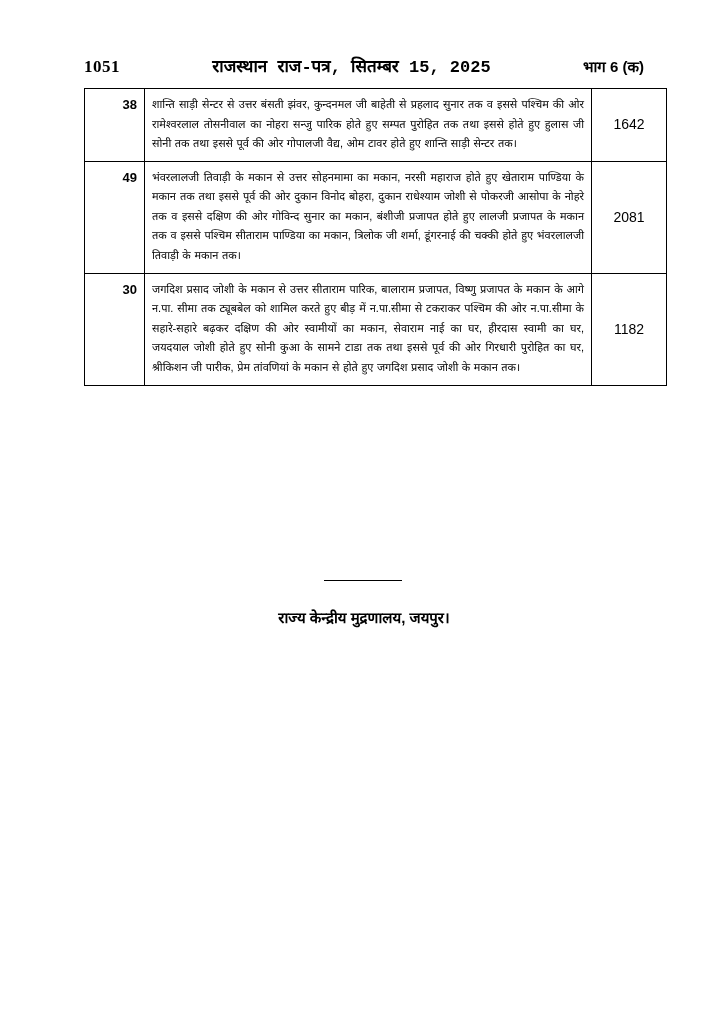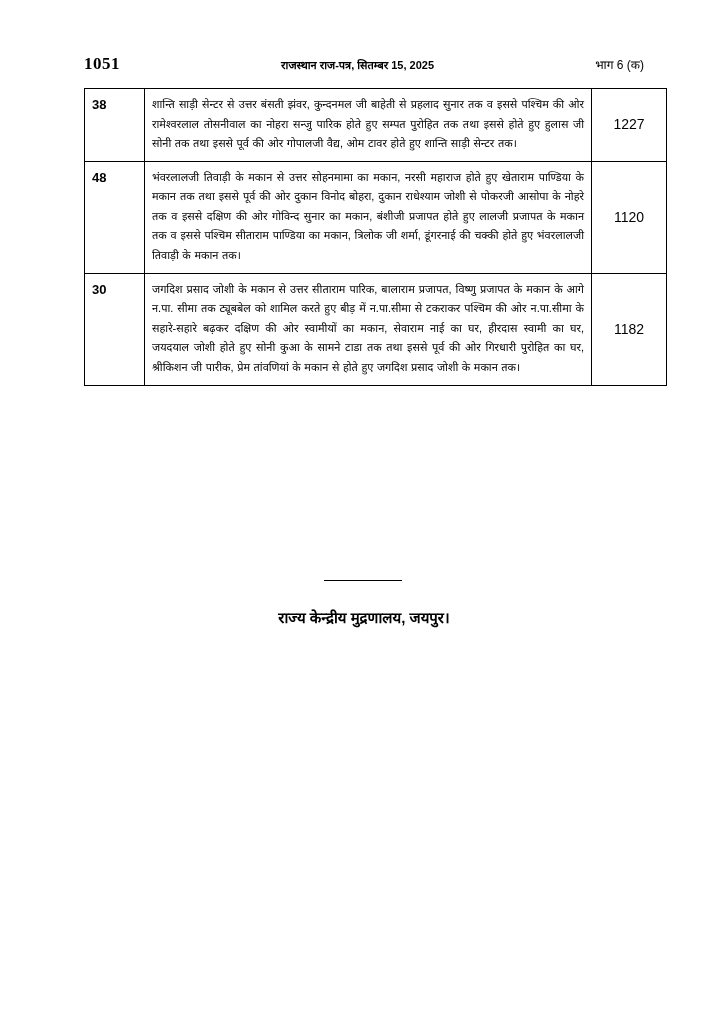--- a/index.html
+++ b/index.html
@@ -30,49 +30,49 @@
     align-items: baseline;
     justify-content: space-between;
   }
   .header-left {
     font-family: "Liberation Serif", serif;
     font-size: 17px;
     font-weight: bold;
     letter-spacing: 0.5px;
   }
   .header-center {
-    font-family: Liberation Sans, sans-serif;
-    font-size: 11px;
+    font-family: Liberation Mono, monospace;
+    font-size: 17px;
     font-weight: bold;
     text-align: center;
     flex: 1;
   }
   .header-right {
     font-family: "Liberation Sans", sans-serif;
-    font-size: 12px;
-    font-weight: normal;
+    font-size: 15px;
+    font-weight: bold;
     white-space: nowrap;
   }
 
   .tbl {
     position: absolute;
     top: 88px;
     left: 84px;
     width: 557px;
     border-collapse: collapse;
     table-layout: fixed;
   }
   .tbl td {
     border: 1px solid #000000;
     vertical-align: top;
     padding: 6px 7px 7px 7px;
   }
   .col-no {
     width: 45px;
-    text-align: left;
+    text-align: right;
     font-family: "Liberation Sans", sans-serif;
     font-size: 13px;
     font-weight: bold;
     vertical-align: top !important;
     padding-top: 8px !important;
   }
   .col-body {
     width: 432px;
     font-family: "Liberation Sans", sans-serif;
     font-size: 11px;
@@ -122,26 +122,26 @@
     <div class="header-left">1051</div>
     <div class="header-center">राजस्थान राज-पत्र, सितम्बर 15, 2025</div>
     <div class="header-right">भाग 6 (क)</div>
   </div>
 
   <table class="tbl">
     <tbody>
       <tr>
         <td class="col-no">38</td>
         <td class="col-body">शान्ति साड़ी सेन्टर से उत्तर बंसती झंवर, कुन्दनमल जी बाहेती से प्रहलाद सुनार तक व इससे पश्चिम की ओर रामेश्वरलाल तोसनीवाल का नोहरा सन्जु पारिक होते हुए सम्पत पुरोहित तक तथा इससे होते हुए हुलास जी सोनी तक तथा इससे पूर्व की ओर गोपालजी वैद्य, ओम टावर होते हुए शान्ति साड़ी सेन्टर तक।</td>
-        <td class="col-amt">1227</td>
+        <td class="col-amt">1642</td>
       </tr>
       <tr>
-        <td class="col-no">48</td>
+        <td class="col-no">49</td>
         <td class="col-body">भंवरलालजी तिवाड़ी के मकान से उत्तर सोहनमामा का मकान, नरसी महाराज होते हुए खेताराम पाण्डिया के मकान तक तथा इससे पूर्व की ओर दुकान विनोद बोहरा, दुकान राधेश्याम जोशी से पोकरजी आसोपा के नोहरे तक व इससे दक्षिण की ओर गोविन्द सुनार का मकान, बंशीजी प्रजापत होते हुए लालजी प्रजापत के मकान तक व इससे पश्चिम सीताराम पाण्डिया का मकान, त्रिलोक जी शर्मा, डूंगरनाई की चक्की होते हुए भंवरलालजी तिवाड़ी के मकान तक।</td>
-        <td class="col-amt">1120</td>
+        <td class="col-amt">2081</td>
       </tr>
       <tr>
         <td class="col-no">30</td>
         <td class="col-body">जगदिश प्रसाद जोशी के मकान से उत्तर सीताराम पारिक, बालाराम प्रजापत, विष्णु प्रजापत के मकान के आगे न.पा. सीमा तक ट्यूबबेल को शामिल करते हुए बीड़ में न.पा.सीमा से टकराकर पश्चिम की ओर न.पा.सीमा के सहारे-सहारे बढ़कर दक्षिण की ओर स्वामीयों का मकान, सेवाराम नाई का घर, हीरदास स्वामी का घर, जयदयाल जोशी होते हुए सोनी कुआ के सामने टाडा तक तथा इससे पूर्व की ओर गिरधारी पुरोहित का घर, श्रीकिशन जी पारीक, प्रेम तांवणियां के मकान से होते हुए जगदिश प्रसाद जोशी के मकान तक।</td>
         <td class="col-amt">1182</td>
       </tr>
     </tbody>
   </table>
 
   <div class="rule">

